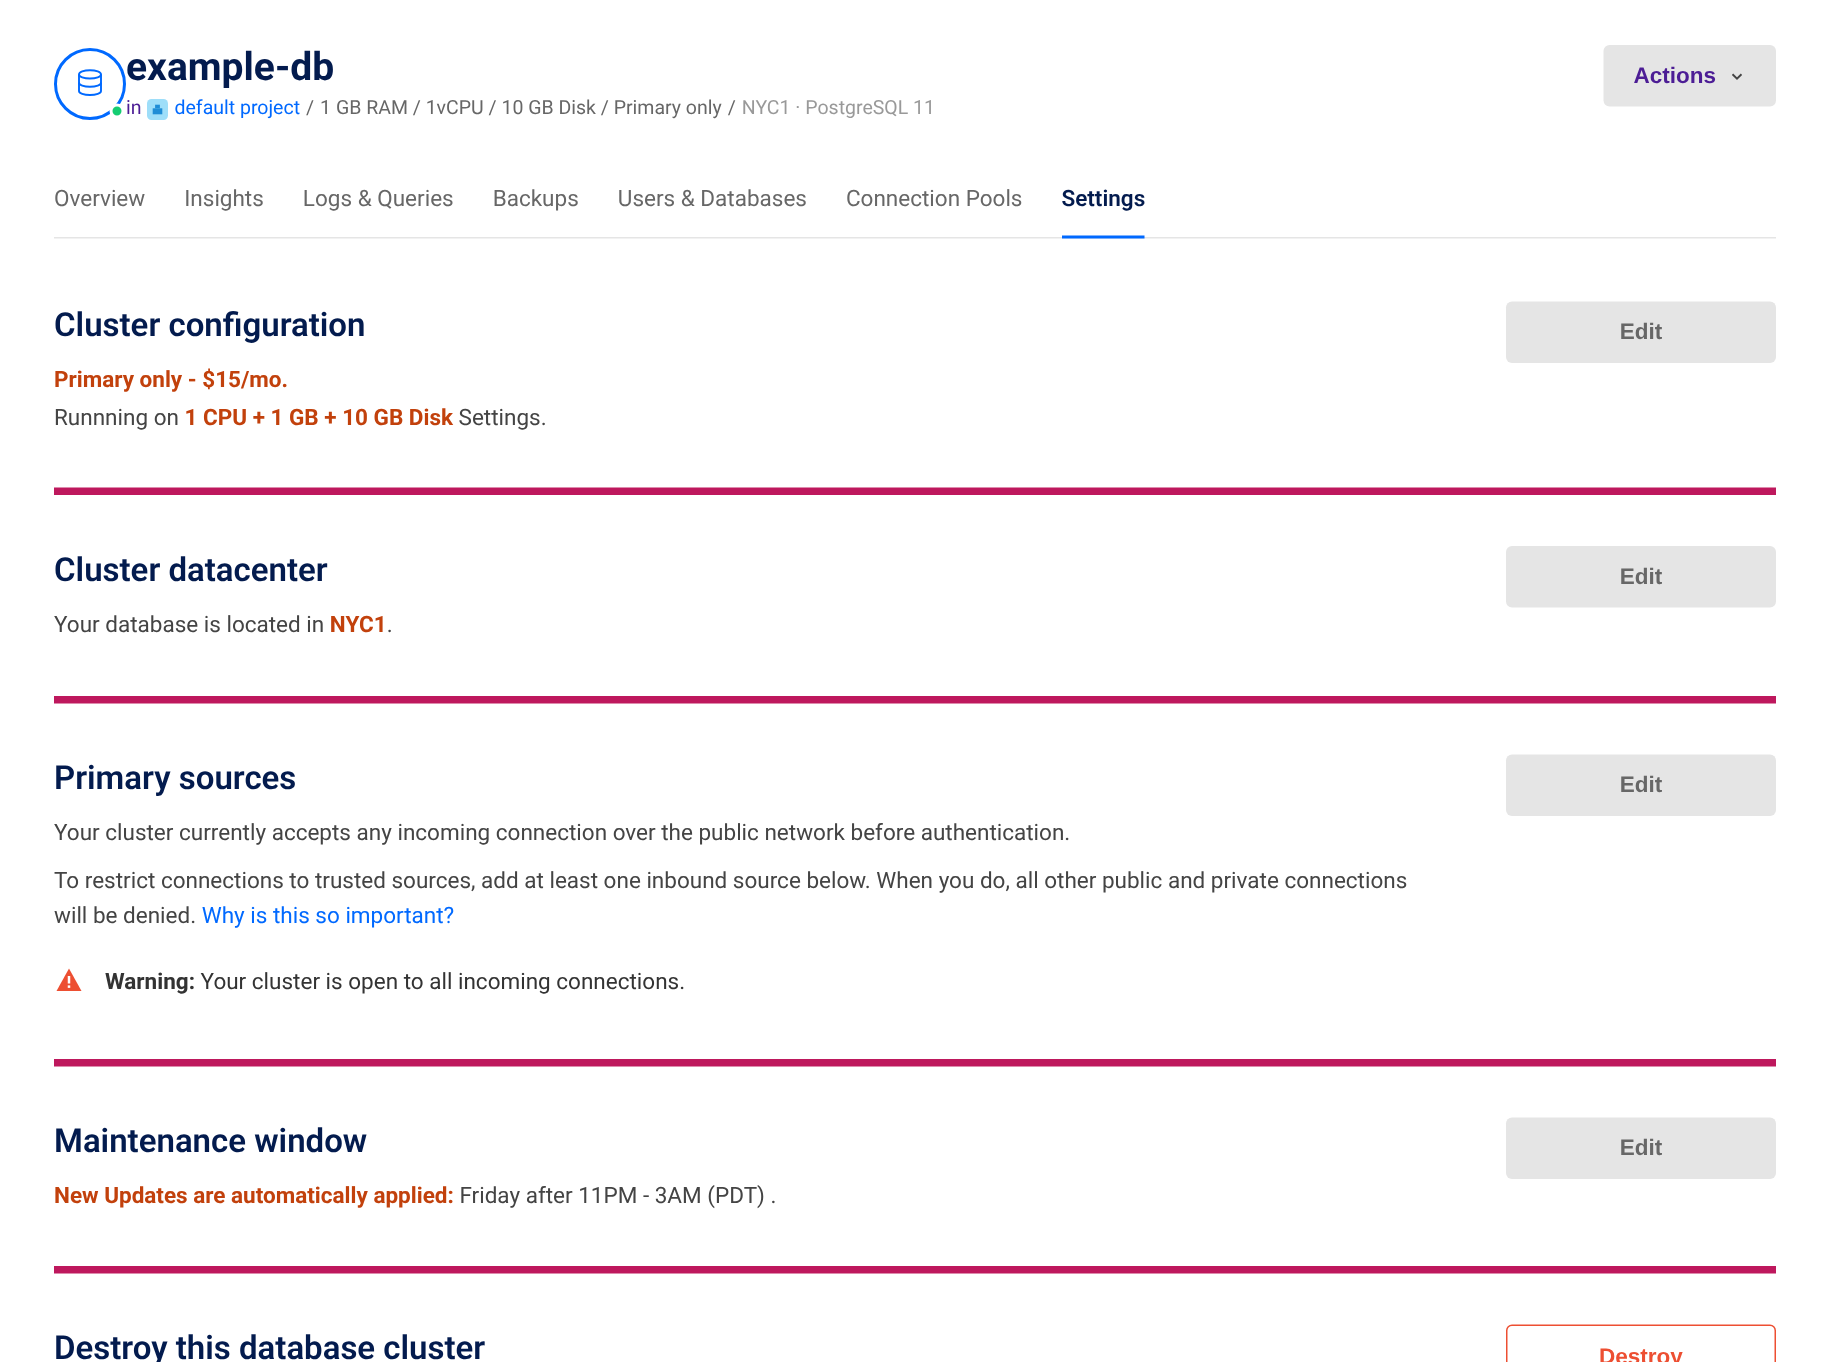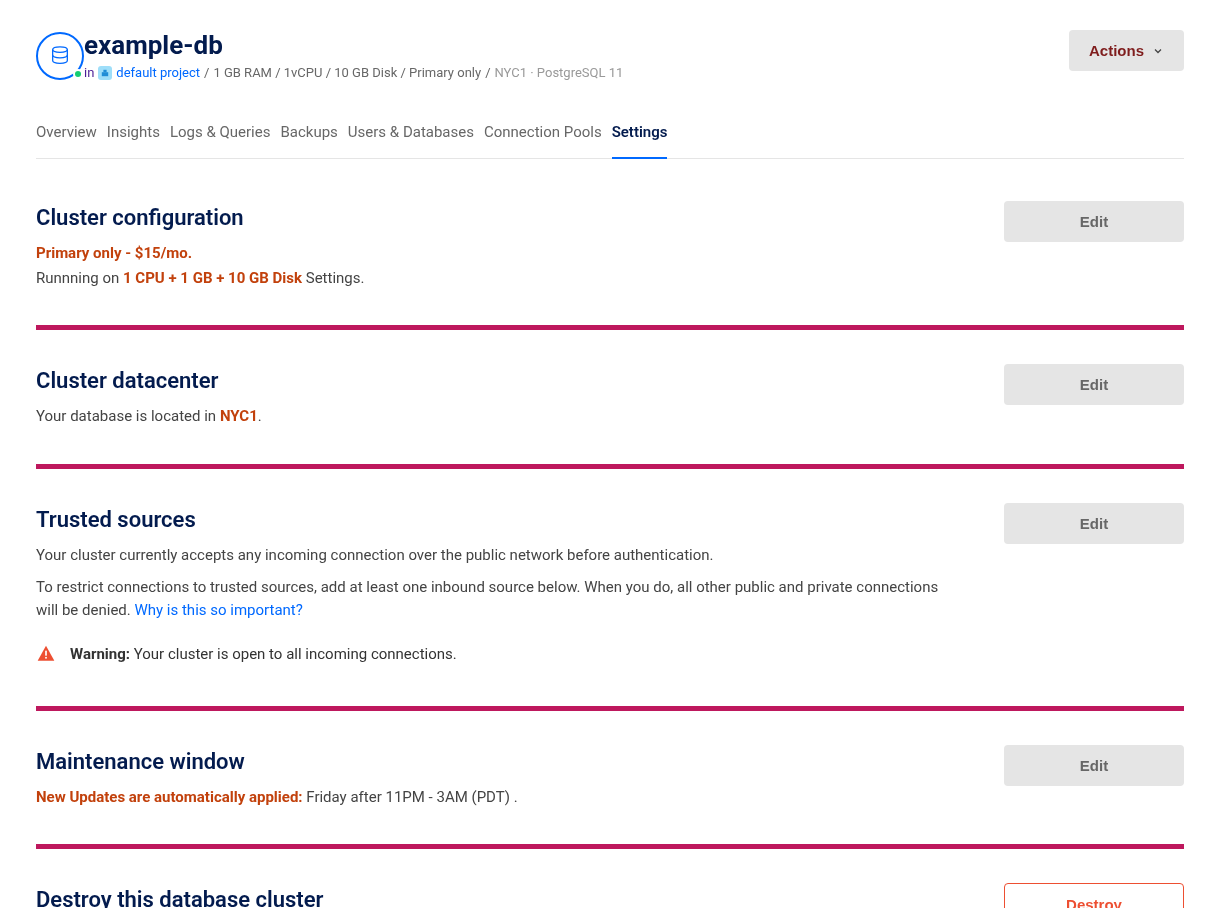--- a/index.html
+++ b/index.html
@@ -79,33 +79,33 @@
     border-radius: 3px;
     margin-right: 4px;
     align-items: center;
     justify-content: center;
   }
   .breadcrumb .sep { color: #676767; }
   .breadcrumb .muted { color: #999; }
   .actions-btn {
     background: #e5e5e5;
     border: none;
-    color: #7f1d1d;
+    color: #4c1d95;
     font-size: 15px;
     font-weight: 600;
     padding: 12px 20px;
     border-radius: 4px;
     cursor: pointer;
     display: inline-flex;
     align-items: center;
     gap: 8px;
   }
   .tabs {
     display: flex;
-    gap: 10px;
+    gap: 26px;
     border-bottom: 1px solid #e5e5e5;
     margin-bottom: 8px;
   }
   .tab {
     padding: 10px 0 14px 0;
     color: #676767;
     font-size: 15px;
     cursor: pointer;
     border-bottom: 2px solid transparent;
     margin-bottom: -1px;
@@ -246,21 +246,21 @@
       <h2>Cluster datacenter</h2>
       <div class="subline">
         <span>Your database is located in </span><strong>NYC1</strong><span>.</span>
       </div>
     </div>
     <button class="btn">Edit</button>
   </div>
 
   <div class="section">
     <div class="section-left trusted-paras">
-      <h2>Trusted sources</h2>
+      <h2>Primary sources</h2>
       <div class="subline">Your cluster currently accepts any incoming connection over the public network before authentication.</div>
       <p>
         <span>To restrict connections to trusted sources, add at least one inbound source below. When you do, all other public and private connections will be denied. </span><a class="link" href="#">Why is this so important?</a>
       </p>
       <div class="warning-row">
         <svg class="warn-icon" viewBox="0 0 24 24">
           <path d="M12 2 L22 20 L2 20 Z" fill="#ed4f32"></path>
           <rect x="11" y="8" width="2" height="6" fill="#fff"></rect>
           <rect x="11" y="15.5" width="2" height="2" fill="#fff"></rect>
         </svg>

